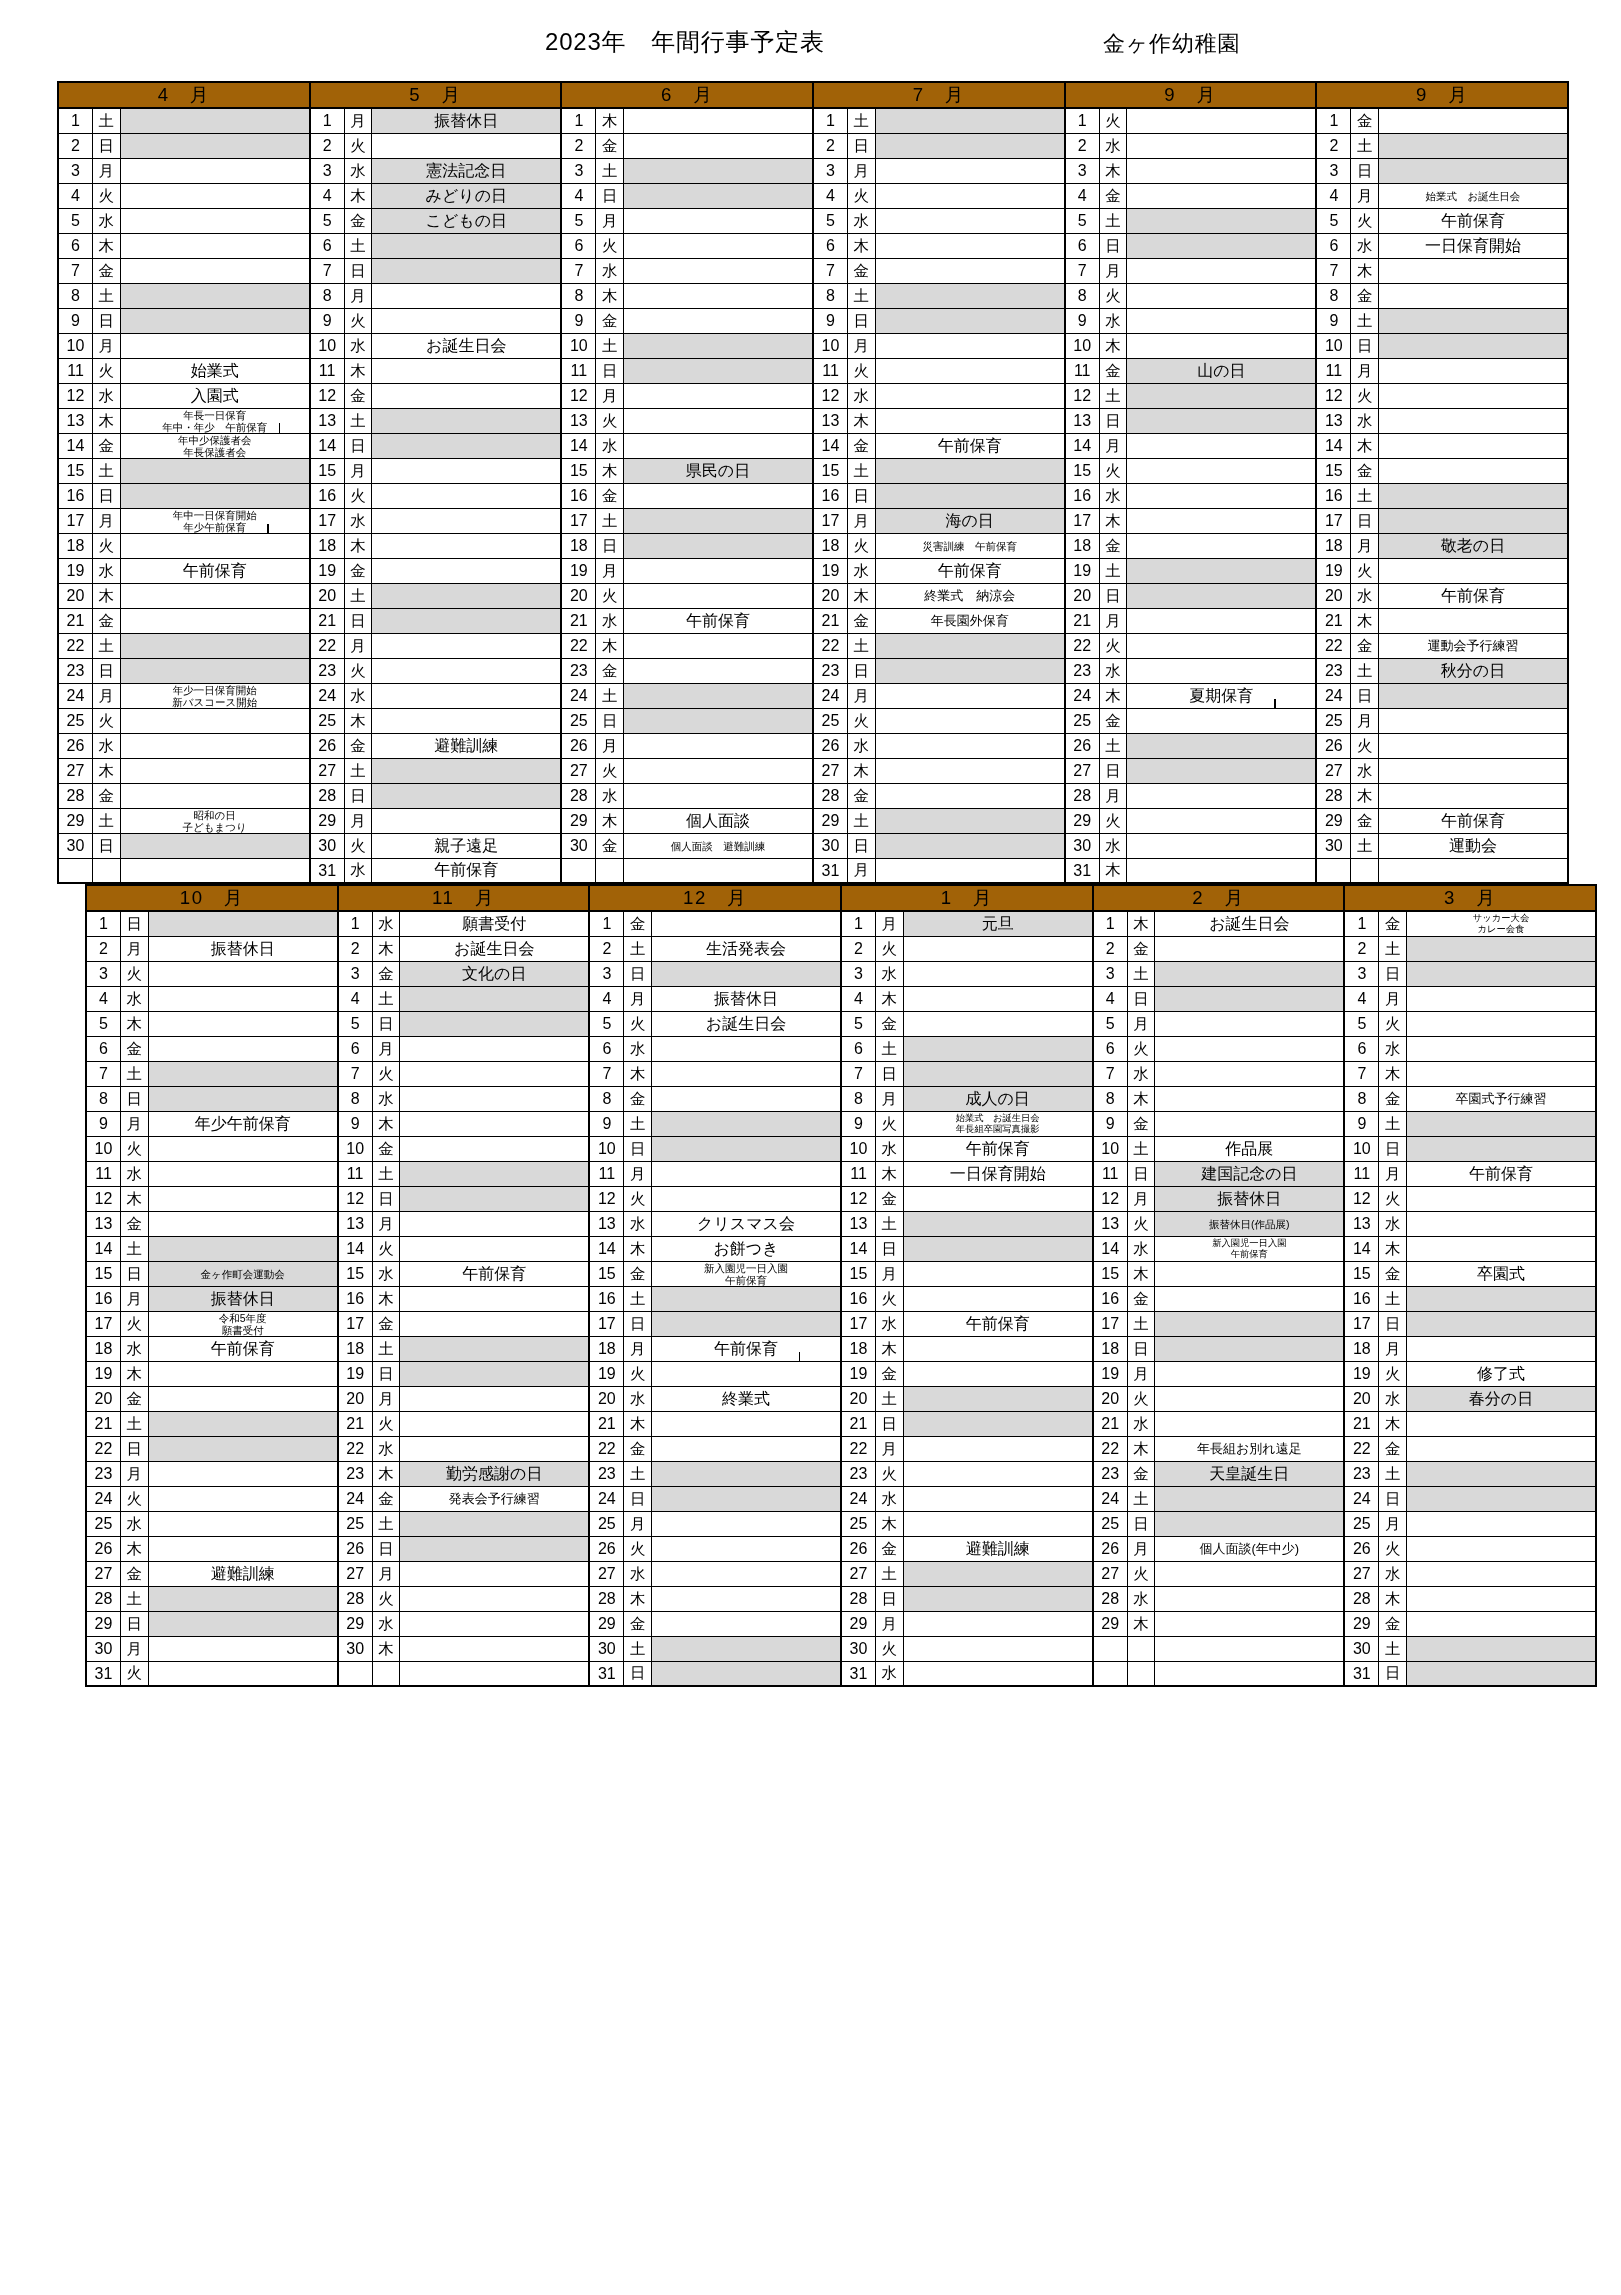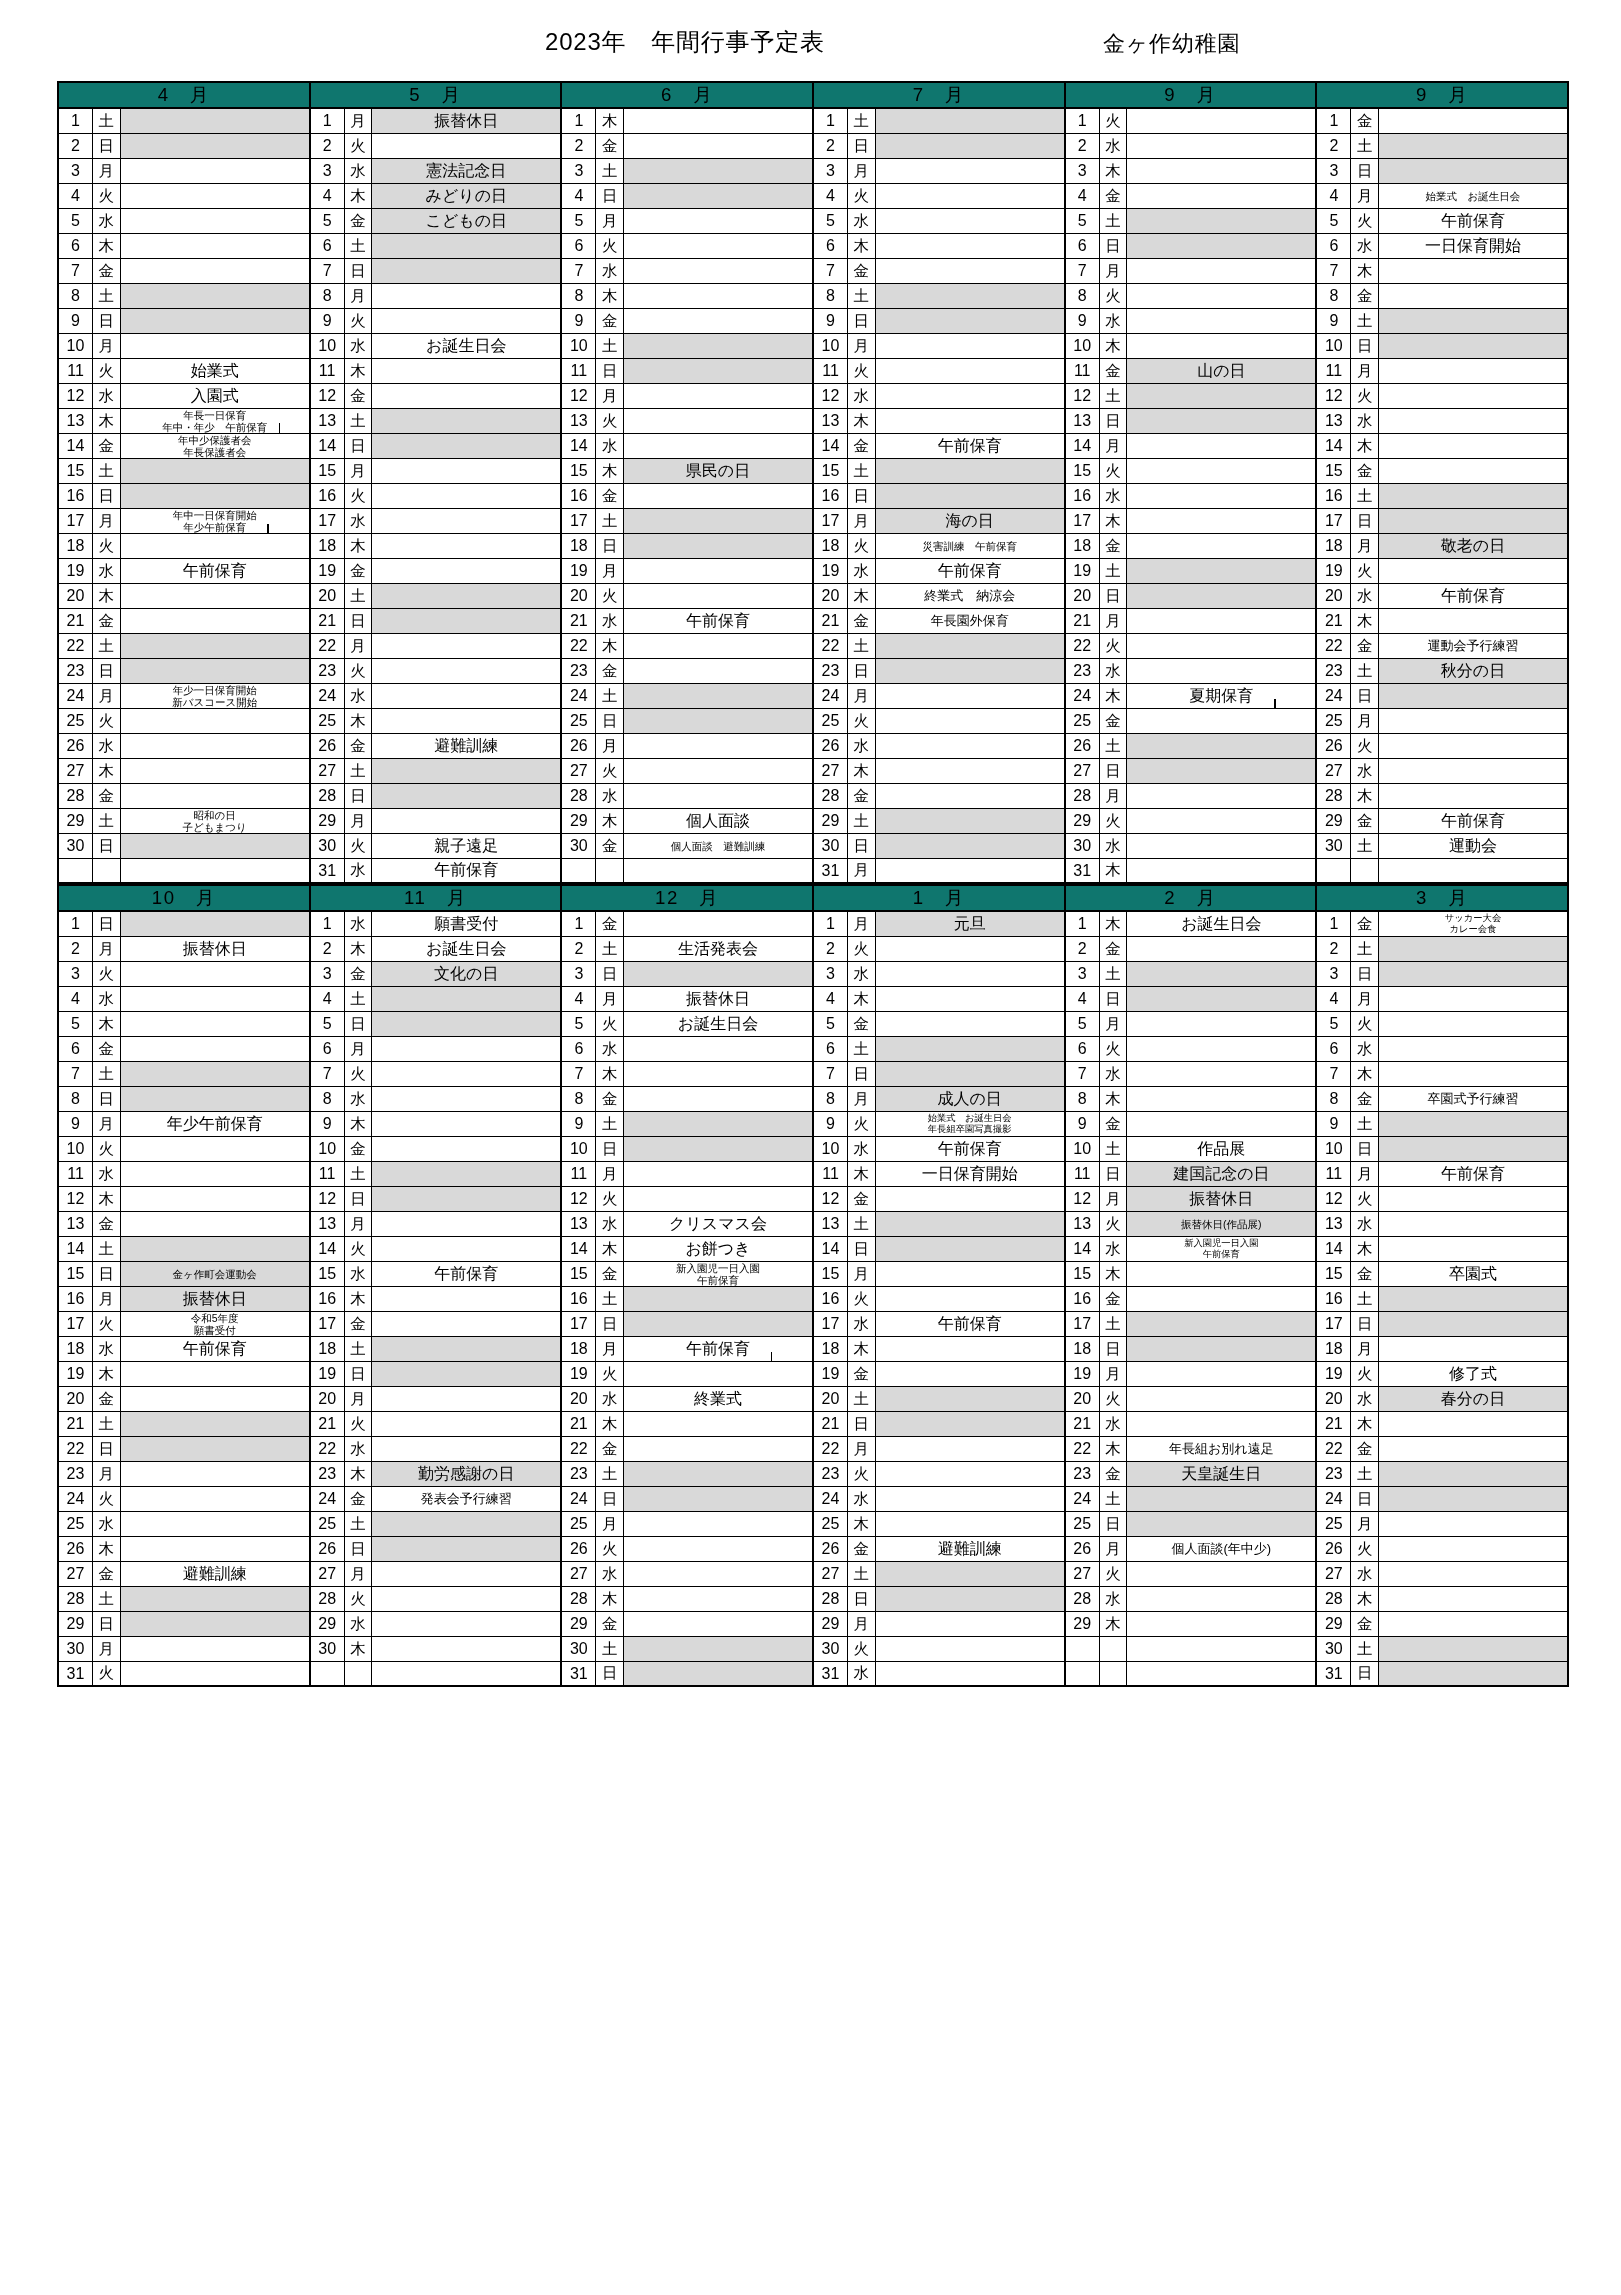--- a/index.html
+++ b/index.html
@@ -47,40 +47,40 @@
     width: 1512px;
   }
 
   .half {
     display: flex;
     width: 1512px;
     border-top: 2.4px solid #000;
     border-left: 2.4px solid #000;
     box-sizing: border-box;
   }
-  .half.second { margin-top: 0px; }
+  .half.second { margin-top: 0px; margin-left: 28px; }
 
   .month-col {
     width: 252px;
     box-sizing: border-box;
     border-right: 2.4px solid #000;
     display: flex;
     flex-direction: column;
   }
 
   .month-head {
     height: 26px;
     border-bottom: 2.4px solid #000;
     display: flex;
     align-items: center;
     justify-content: center;
     font-size: 18.6px;
     letter-spacing: 1.6px;
     box-sizing: border-box;
-    background: #0f766e;
+    background: #a16207;
   }
 
   .rows { display: flex; flex-direction: column; }
 
   .drow {
     height: 25px;
     display: flex;
     box-sizing: border-box;
     border-bottom: 1.3px solid #000;
   }

